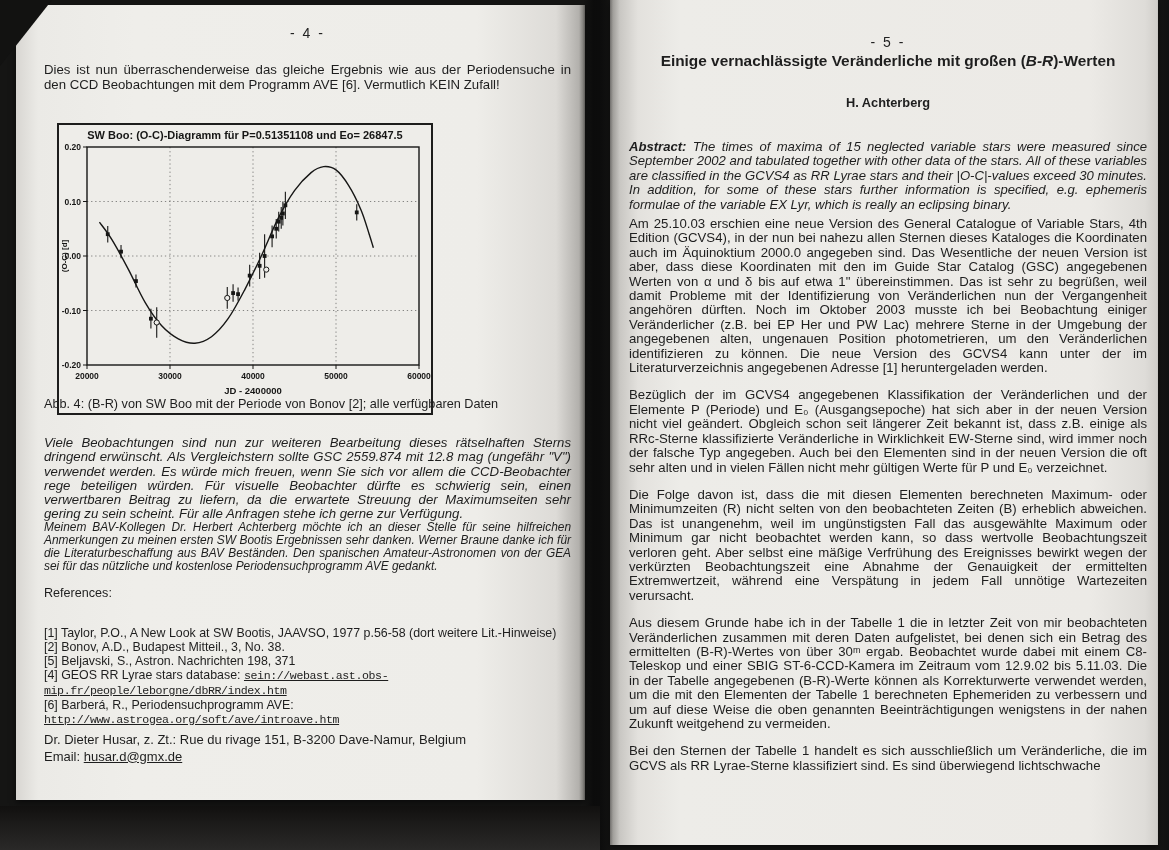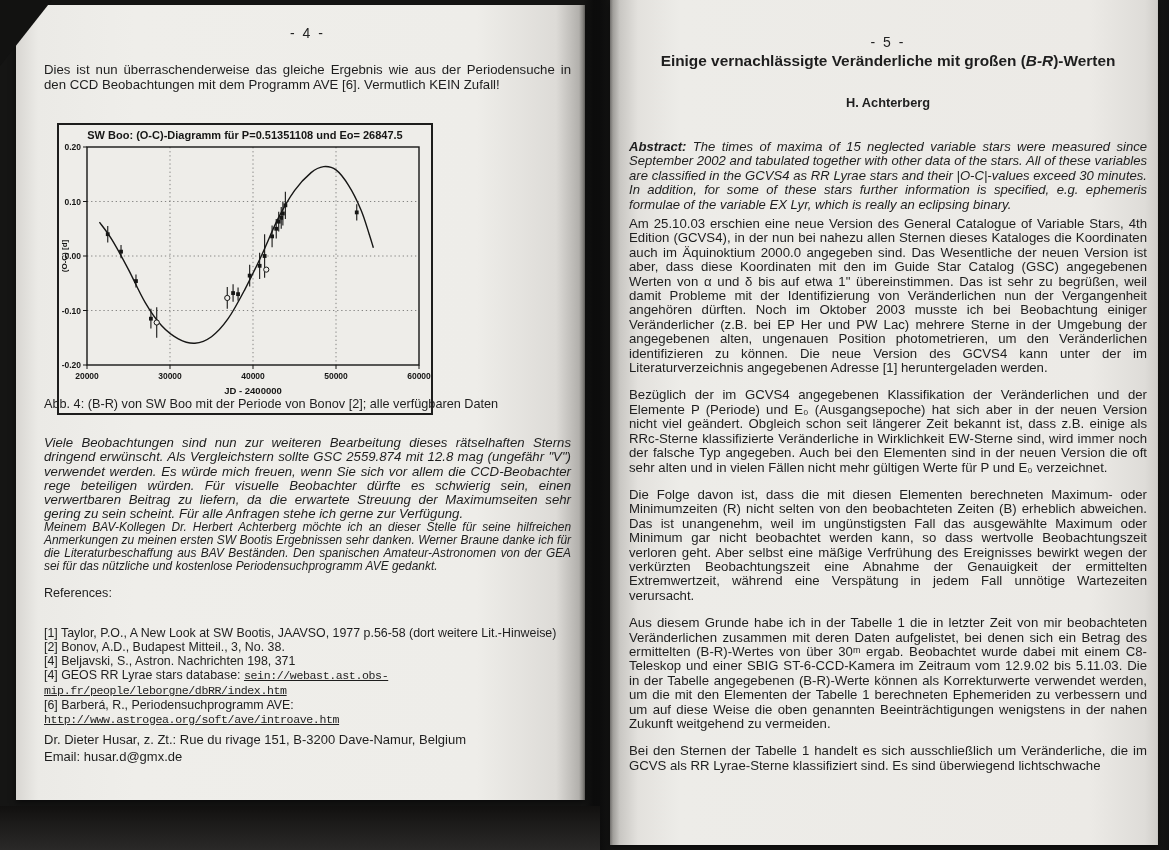--- a/index.html
+++ b/index.html
@@ -46,21 +46,21 @@
   .pagenum{font-size:14px;letter-spacing:2px;color:#222;}
   .body-text{font-size:13.2px;line-height:15.1px;}
   .body-text-r{font-size:13.2px;line-height:14.4px;}
   .italic{font-style:italic;margin-top:15px;}
   .small-italic{font-size:11.9px;line-height:13.1px;font-style:italic;}
   .caption{font-size:12.7px;}
   .refs-head{font-size:12.6px;}
   .ref-line{font-size:12.4px;line-height:14px;white-space:nowrap;}
   .mono-url{font-family:"Liberation Mono",monospace;font-size:11.6px;text-decoration:underline;letter-spacing:-0.4px;}
   .contact{font-size:13px;line-height:16.5px;}
-  .email{}
+  .email{text-decoration:underline;}
 
   .figure-box{
     left:41px;top:118px;width:376px;height:292px;
     border:2px solid #1d1d1c;background:#eeede9;box-sizing:border-box;
   }
   .art-title{font-size:15.4px;font-weight:bold;}
   .art-author{font-size:12.8px;font-weight:bold;}
   .abstract{font-size:13.1px;line-height:14.4px;}
   .abstract b{font-style:italic;}
   .para{margin:0 0 13px 0;}
@@ -156,21 +156,21 @@
 
   <div class="abs col-l just body-text italic" style="top:416px;line-height:14.3px;">Viele Beobachtungen sind nun zur weiteren Bearbeitung dieses rätselhaften Sterns dringend erwünscht. Als Vergleichstern sollte GSC 2559.874 mit 12.8 mag (ungefähr "V") verwendet werden.  Es würde mich freuen, wenn Sie sich vor allem die CCD-Beobachter rege beteiligen würden. Für visuelle Beobachter dürfte es schwierig sein, einen verwertbaren Beitrag zu liefern, da die erwartete Streuung der Maximumseiten sehr gering zu sein scheint. Für alle Anfragen stehe ich gerne zur Verfügung.</div>
 
   <div class="abs col-l just small-italic" style="top:516px;">Meinem BAV-Kollegen Dr. Herbert Achterberg möchte ich an dieser Stelle für seine hilfreichen Anmerkungen zu meinen ersten SW Bootis Ergebnissen sehr danken. Werner Braune danke ich für die Literaturbeschaffung aus BAV Beständen. Den spanischen Amateur-Astronomen von der GEA sei für das nützliche und kostenlose Periodensuchprogramm AVE gedankt.</div>
 
   <div class="abs col-l refs-head" style="top:581px;">References:</div>
 
   <div class="abs col-l" style="top:597px;margin-top:24px;">
       <div class="ref-line"><span>[1] Taylor, P.O., A New Look at SW Bootis, JAAVSO, 1977 p.56-58 (dort weitere Lit.-Hinweise)</span></div>
       <div class="ref-line"><span>[2] Bonov, A.D., Budapest Mitteil., 3, No. 38.</span></div>
-      <div class="ref-line"><span>[4] Beljavski, S., Astron. Nachrichten 198, 371</span></div>
+      <div class="ref-line"><span>[5] Beljavski, S., Astron. Nachrichten 198, 371</span></div>
       <div class="ref-line"><span>[4] GEOS RR Lyrae stars database: </span><span class="mono-url">sein://webast.ast.obs-</span></div>
       <div class="ref-line"><span class="mono-url">mip.fr/people/leborgne/dbRR/index.htm</span></div>
       <div class="ref-line"><span>[6] Barberá, R., Periodensuchprogramm AVE:</span></div>
       <div class="ref-line"><span class="mono-url">http://www.astrogea.org/soft/ave/introave.htm</span></div>
     </div>
 
   <div class="abs col-l contact" style="top:727px;">
     <div>Dr. Dieter Husar, z. Zt.: Rue du rivage 151, B-3200 Dave-Namur, Belgium</div>
     <div><span>Email: </span><span class="email">husar.d@gmx.de</span></div>
   </div>

